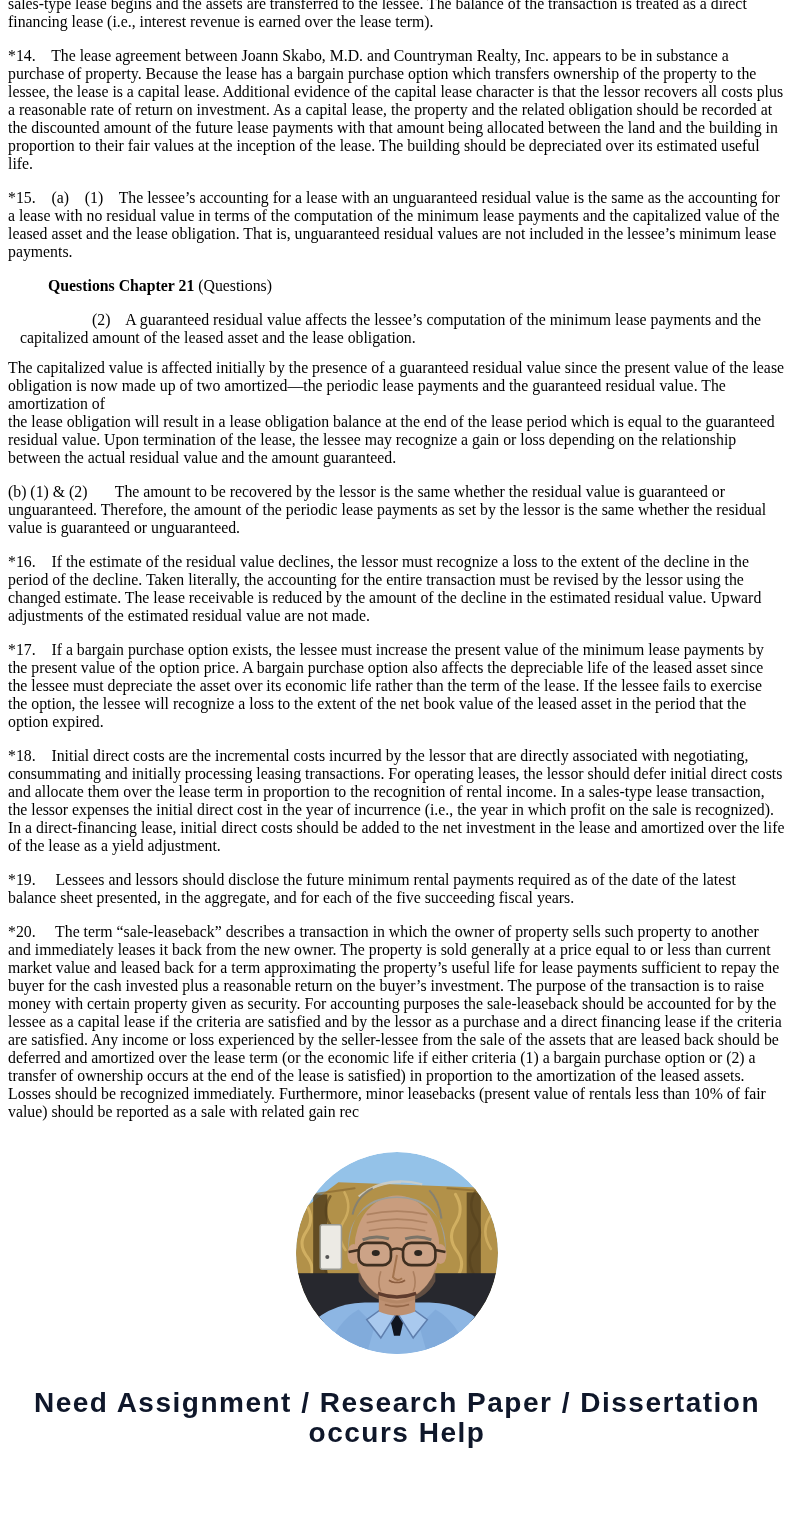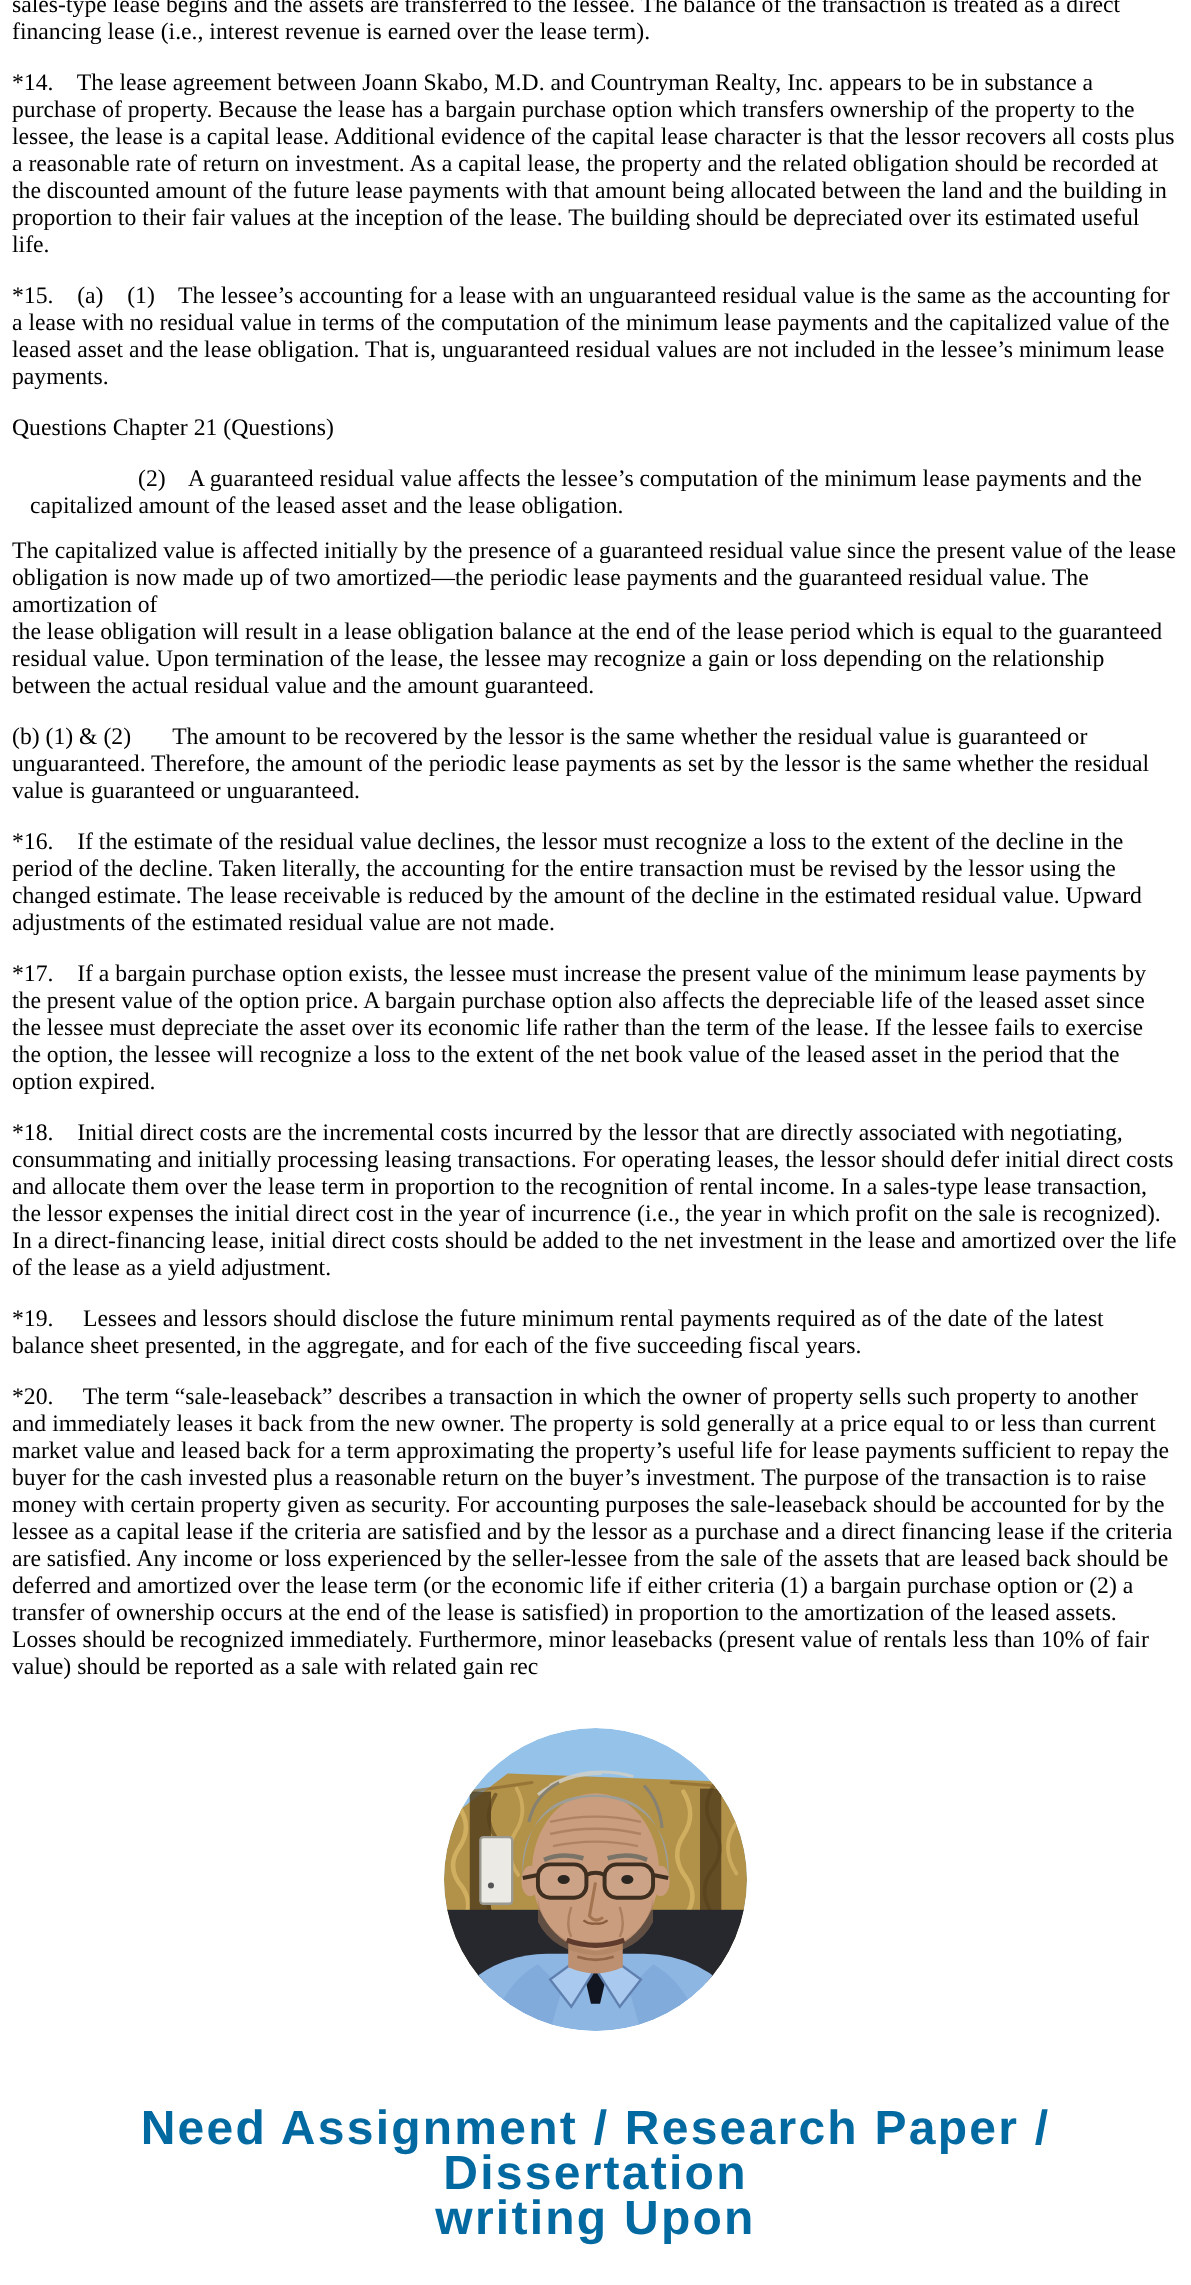--- a/index.html
+++ b/index.html
@@ -10,36 +10,36 @@
     font-family:"Liberation Serif","DejaVu Serif",serif;
     font-size:15.8px;
     line-height:18px;
     color:#000000;
     text-rendering:optimizeLegibility;
   }
   .doc p{margin:0 0 16px 0;}
   .doc p.tight{margin:0;}
   .doc p.indent-first{margin:12px;text-indent:72px;}
   .doc .block{margin:0 0 16px 0;}
-  .heading b{font-weight:normal;}
+  .heading b{font-weight:bold;margin-left:40px;}
   .avatar-wrap{
     width:202px;height:202px;
     margin:31px auto 0 auto;
     border-radius:50%;
     overflow:hidden;
   }
   .footer{
-    margin-top:49px;
+    margin-top:34px;
     text-align:center;
     font-family:"Liberation Sans","DejaVu Sans",sans-serif;
     font-weight:700;
-    font-size:32px;
+    font-size:28px;
     line-height:30px;
     letter-spacing:1.5px;
-    color:#0369a1;
+    color:#0f172a;
   }
 </style>
 </head>
 <body>
 
 <div class="doc">
   <p>sales-type lease begins and the assets are transferred to the lessee. The balance of the transaction is treated as a direct financing lease (i.e., interest revenue is earned over the lease term).</p>
   <p>*14.&nbsp;&nbsp;&nbsp; The lease agreement between Joann Skabo, M.D. and Countryman Realty, Inc. appears to be in substance a purchase of property. Because the lease has a bargain purchase option which transfers ownership of the property to the lessee, the lease is a capital lease. Additional evidence of the capital lease character is that the lessor recovers all costs plus a reasonable rate of return on investment. As a capital lease, the property and the related obligation should be recorded at the discounted amount of the future lease payments with that amount being allocated between the land and the building in proportion to their fair values at the inception of the lease. The building should be depreciated over its estimated useful life.</p>
   <p>*15.&nbsp;&nbsp;&nbsp; (a)&nbsp;&nbsp;&nbsp; (1)&nbsp;&nbsp;&nbsp; The lessee’s accounting for a lease with an unguaranteed residual value is the same as the accounting for a lease with no residual value in terms of the computation of the minimum lease payments and the capitalized value of the leased asset and the lease obligation. That is, unguaranteed residual values are not included in the lessee’s minimum lease payments.</p>
   <p class="heading"><b>Questions Chapter 21</b><span> (Questions)</span></p>
@@ -137,14 +137,14 @@
       <path d="M84,118 Q80,130 84,138 M116,118 Q120,130 116,138" stroke="#a87c5c" stroke-width="1.6" fill="none" opacity="0.9"></path>
 
       <path d="M81,140 Q100,147 119,140" stroke="#5e3b2c" stroke-width="3.4" fill="none"></path>
       <path d="M88,151 Q100,155 112,151" stroke="#8a5c3e" stroke-width="1.8" fill="none" opacity="0.8"></path>
     </g>
   </svg>
 </div>
 
 <div class="footer">
   <div>Need Assignment / Research Paper / Dissertation</div>
-  <div>writing Upon</div>
+  <div>occurs Help</div>
 </div>
 
 </body></html>

